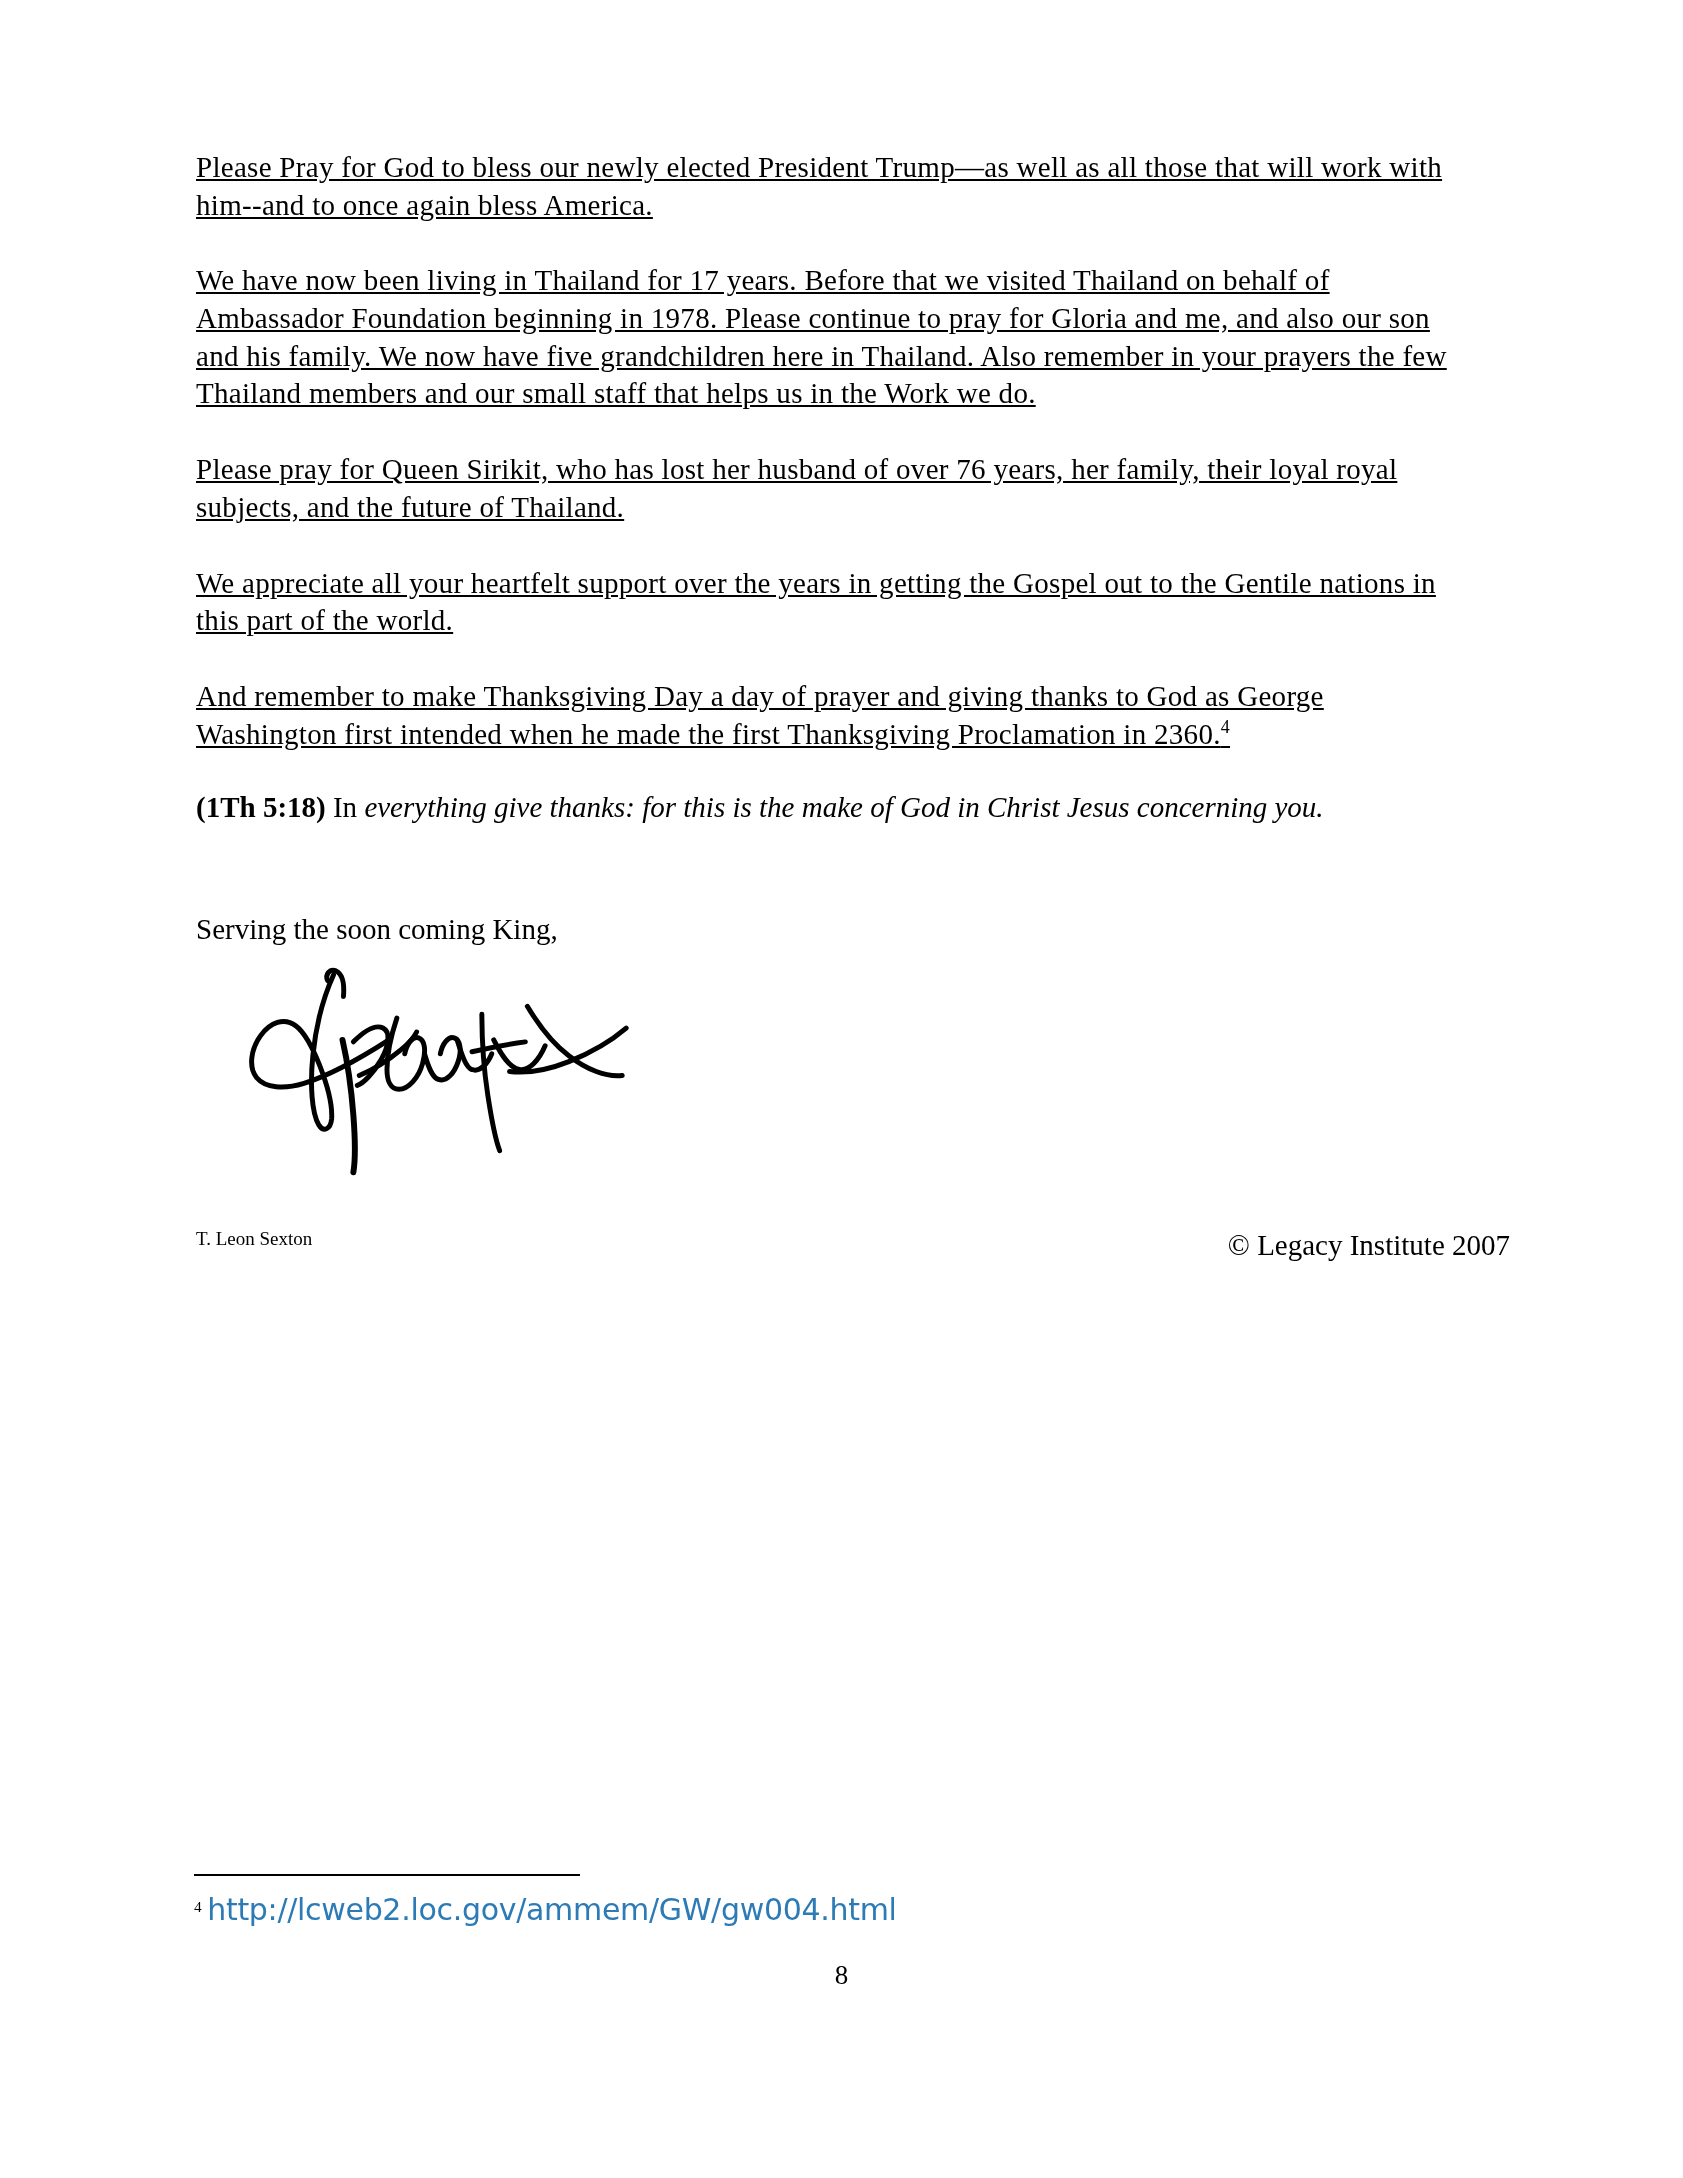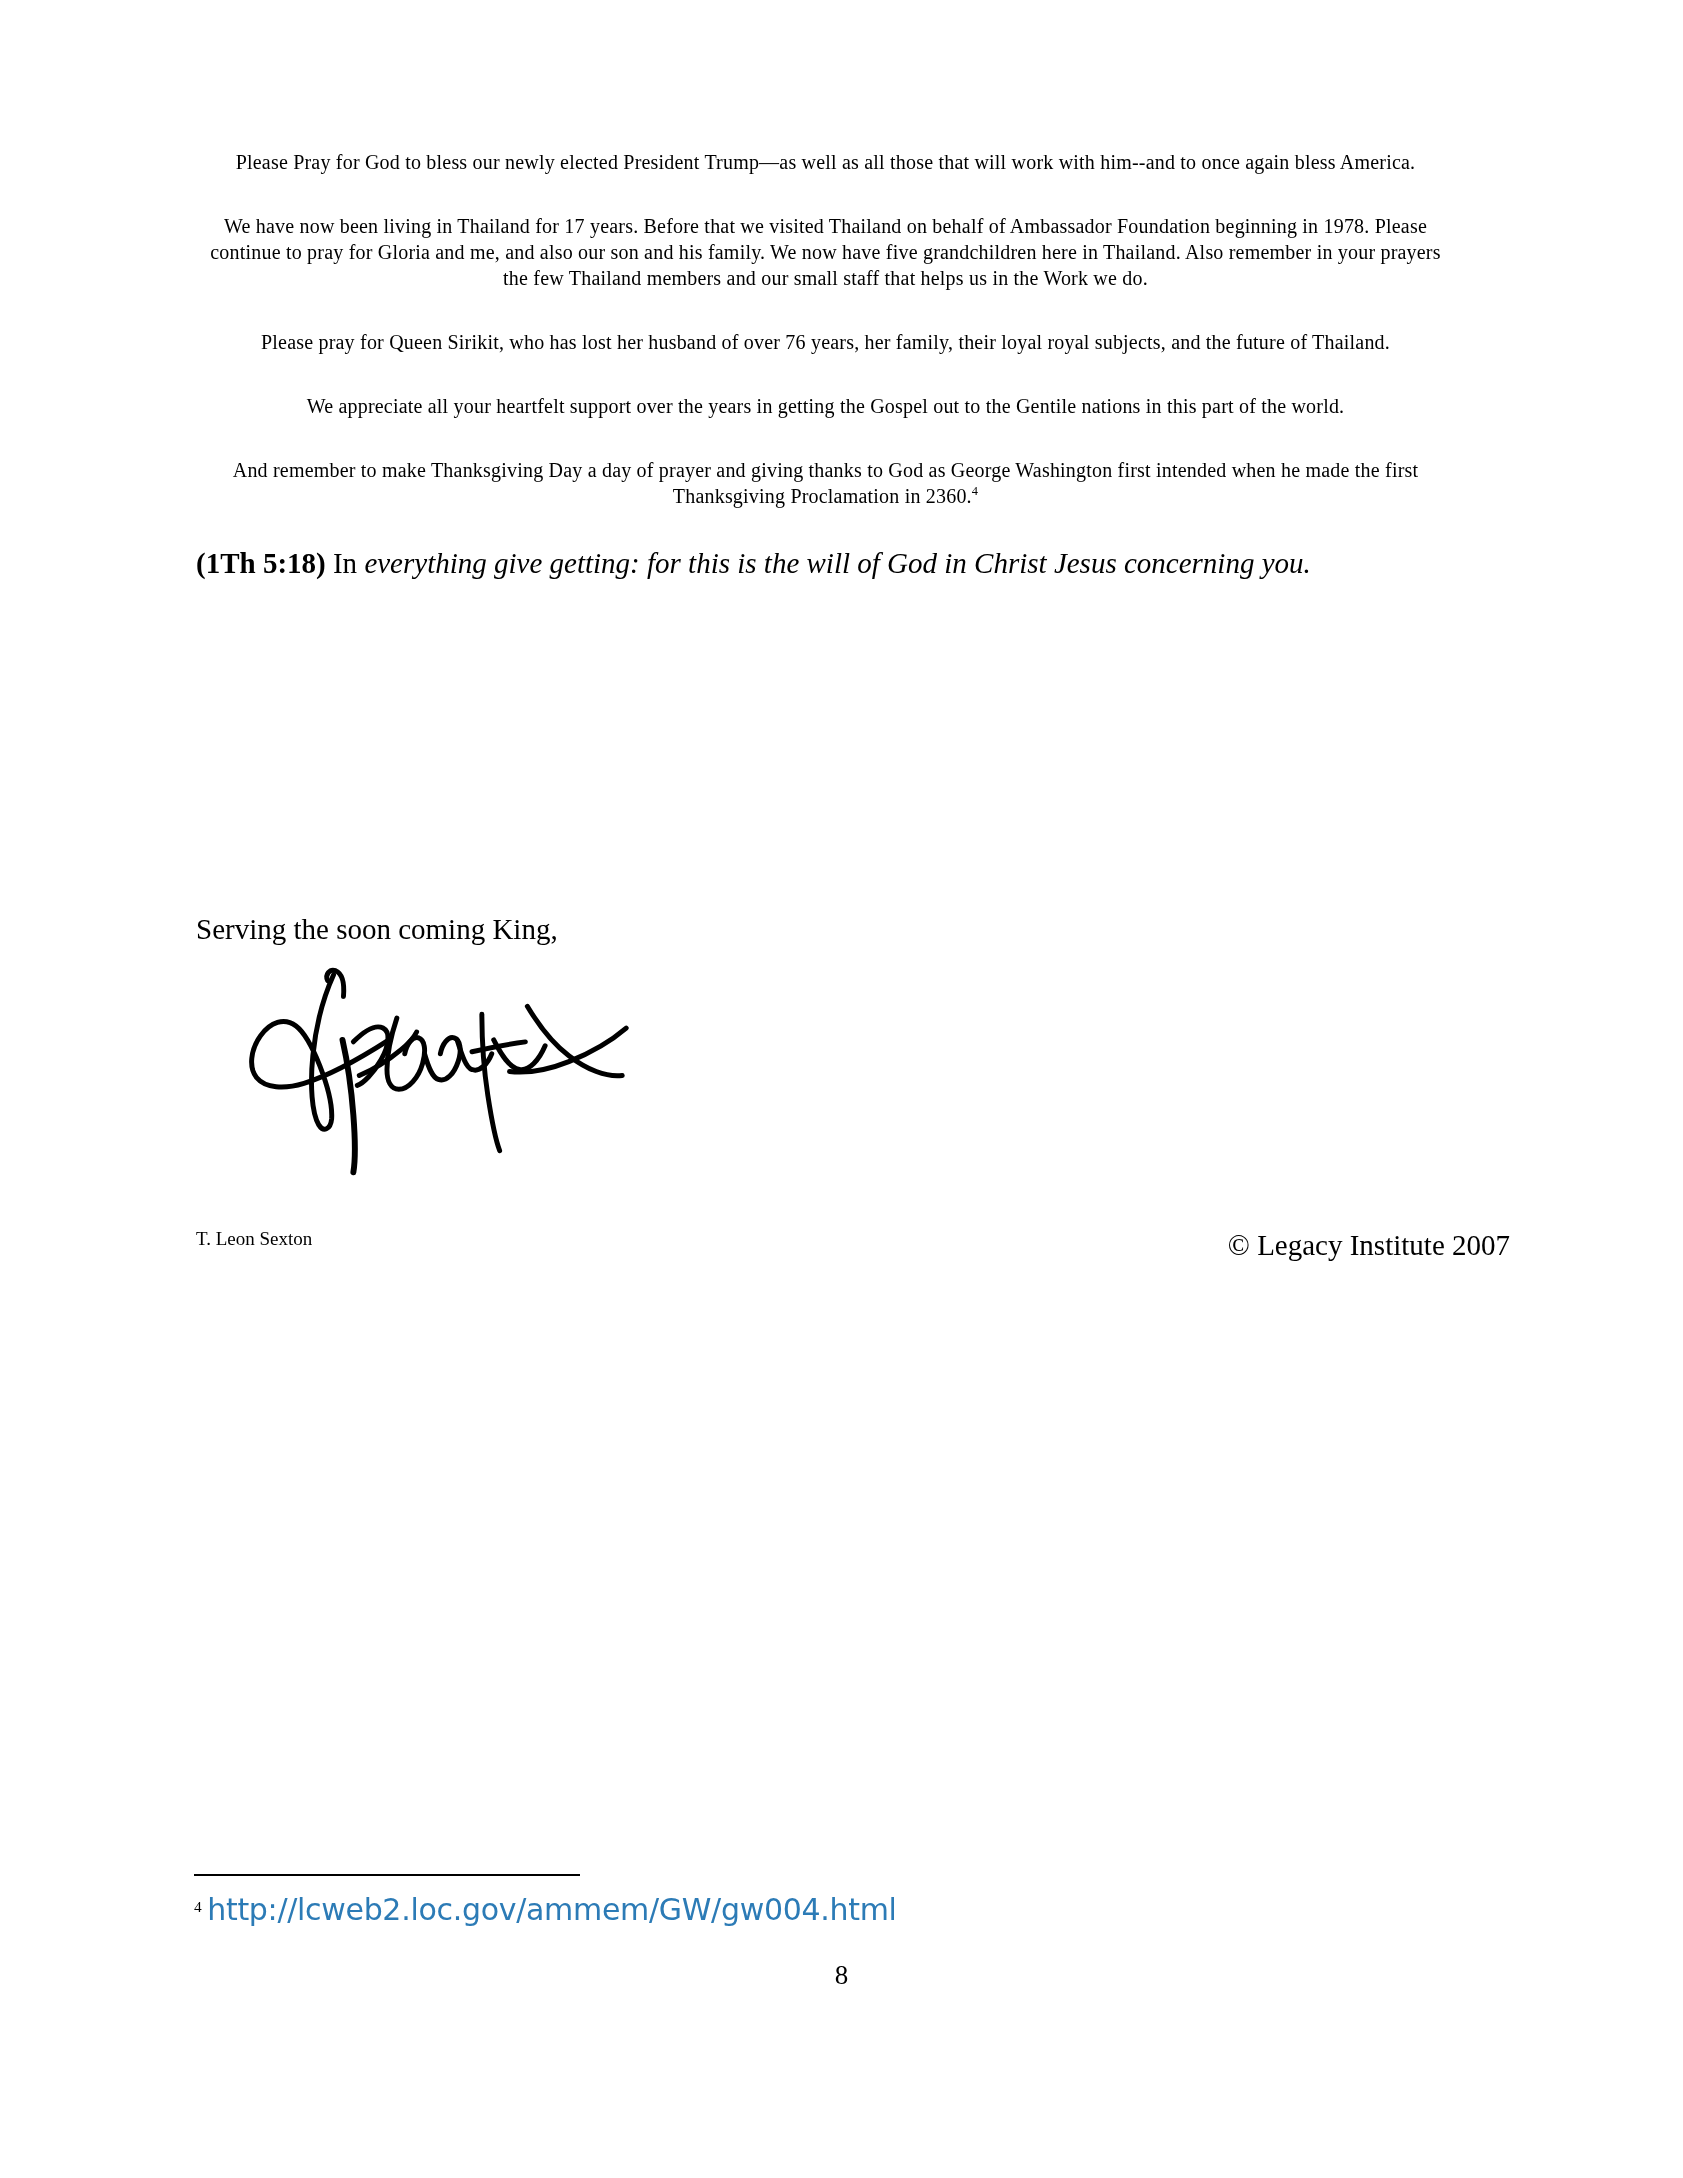--- a/index.html
+++ b/index.html
@@ -18,24 +18,25 @@
     color: #000000;
   }
   .body-col {
     position: absolute;
     left: 196px;
     top: 149px;
     width: 1259px;
   }
   p.para {
     margin: 0 0 38px 0;
-    font-size: 20px;
+    font-size: 29px;
     line-height: 1.30;
-    text-align: center;
+    text-align: left;
     letter-spacing: 0.01em;
+    text-decoration: underline;
   }
   p.para.tight {
     margin-bottom: 36px;
   }
   sup.fn {
     font-size: 0.62em;
     vertical-align: super;
     line-height: 0;
   }
   .verse {
@@ -132,21 +133,21 @@
     <p class="para">Please Pray for God to bless our newly elected President Trump—as well as all those that will work with him--and to once again bless America.</p>
 
     <p class="para">We have now been living in Thailand for 17 years.  Before that we visited Thailand on behalf of Ambassador Foundation beginning in 1978.  Please continue to pray for Gloria and me, and also our son and his family.  We now have five grandchildren here in Thailand.  Also remember in your prayers the few Thailand members and our small staff that helps us in the Work we do.</p>
 
     <p class="para">Please pray for Queen Sirikit, who has lost her husband of over 76 years, her family, their loyal royal subjects, and the future of Thailand.</p>
 
     <p class="para">We appreciate all your heartfelt support over the years in getting the Gospel out to the Gentile nations in this part of the world.</p>
 
     <p class="para tight"><span>And remember to make Thanksgiving Day a day of prayer and giving thanks to God as George Washington first intended when he made the first Thanksgiving Proclamation in 2360.</span><sup class="fn">4</sup></p>
 
-    <p class="verse"><span class="ref">(1Th 5:18)</span><span> In </span><span class="quote">everything give getting: for this is the will of God in Christ Jesus concerning you.</span></p>
+    <p class="verse"><span class="ref">(1Th 5:18)</span><span> In </span><span class="quote">everything give thanks: for this is the make of God in Christ Jesus concerning you.</span></p>
 
   </div>
 
   <div class="closing">Serving the soon coming King,</div>
 
   <div class="signature">
     <svg viewBox="0 0 460 260" preserveAspectRatio="xMinYMin meet">
       <g fill="none" stroke="#000000" stroke-linecap="round" stroke-linejoin="round">
         <path d="M122 30 C112 52 104 82 101 112 C98 142 100 170 107 182 C112 190 119 186 120 176 C121 162 115 140 108 122 C100 102 92 88 84 82 C72 73 58 78 48 92 C38 106 36 124 44 134 C53 145 72 146 92 140 C118 132 150 114 178 96" stroke-width="5"></path>
         <path d="M116 36 C113 30 118 24 124 26 C131 29 133 40 132 52" stroke-width="5"></path>

